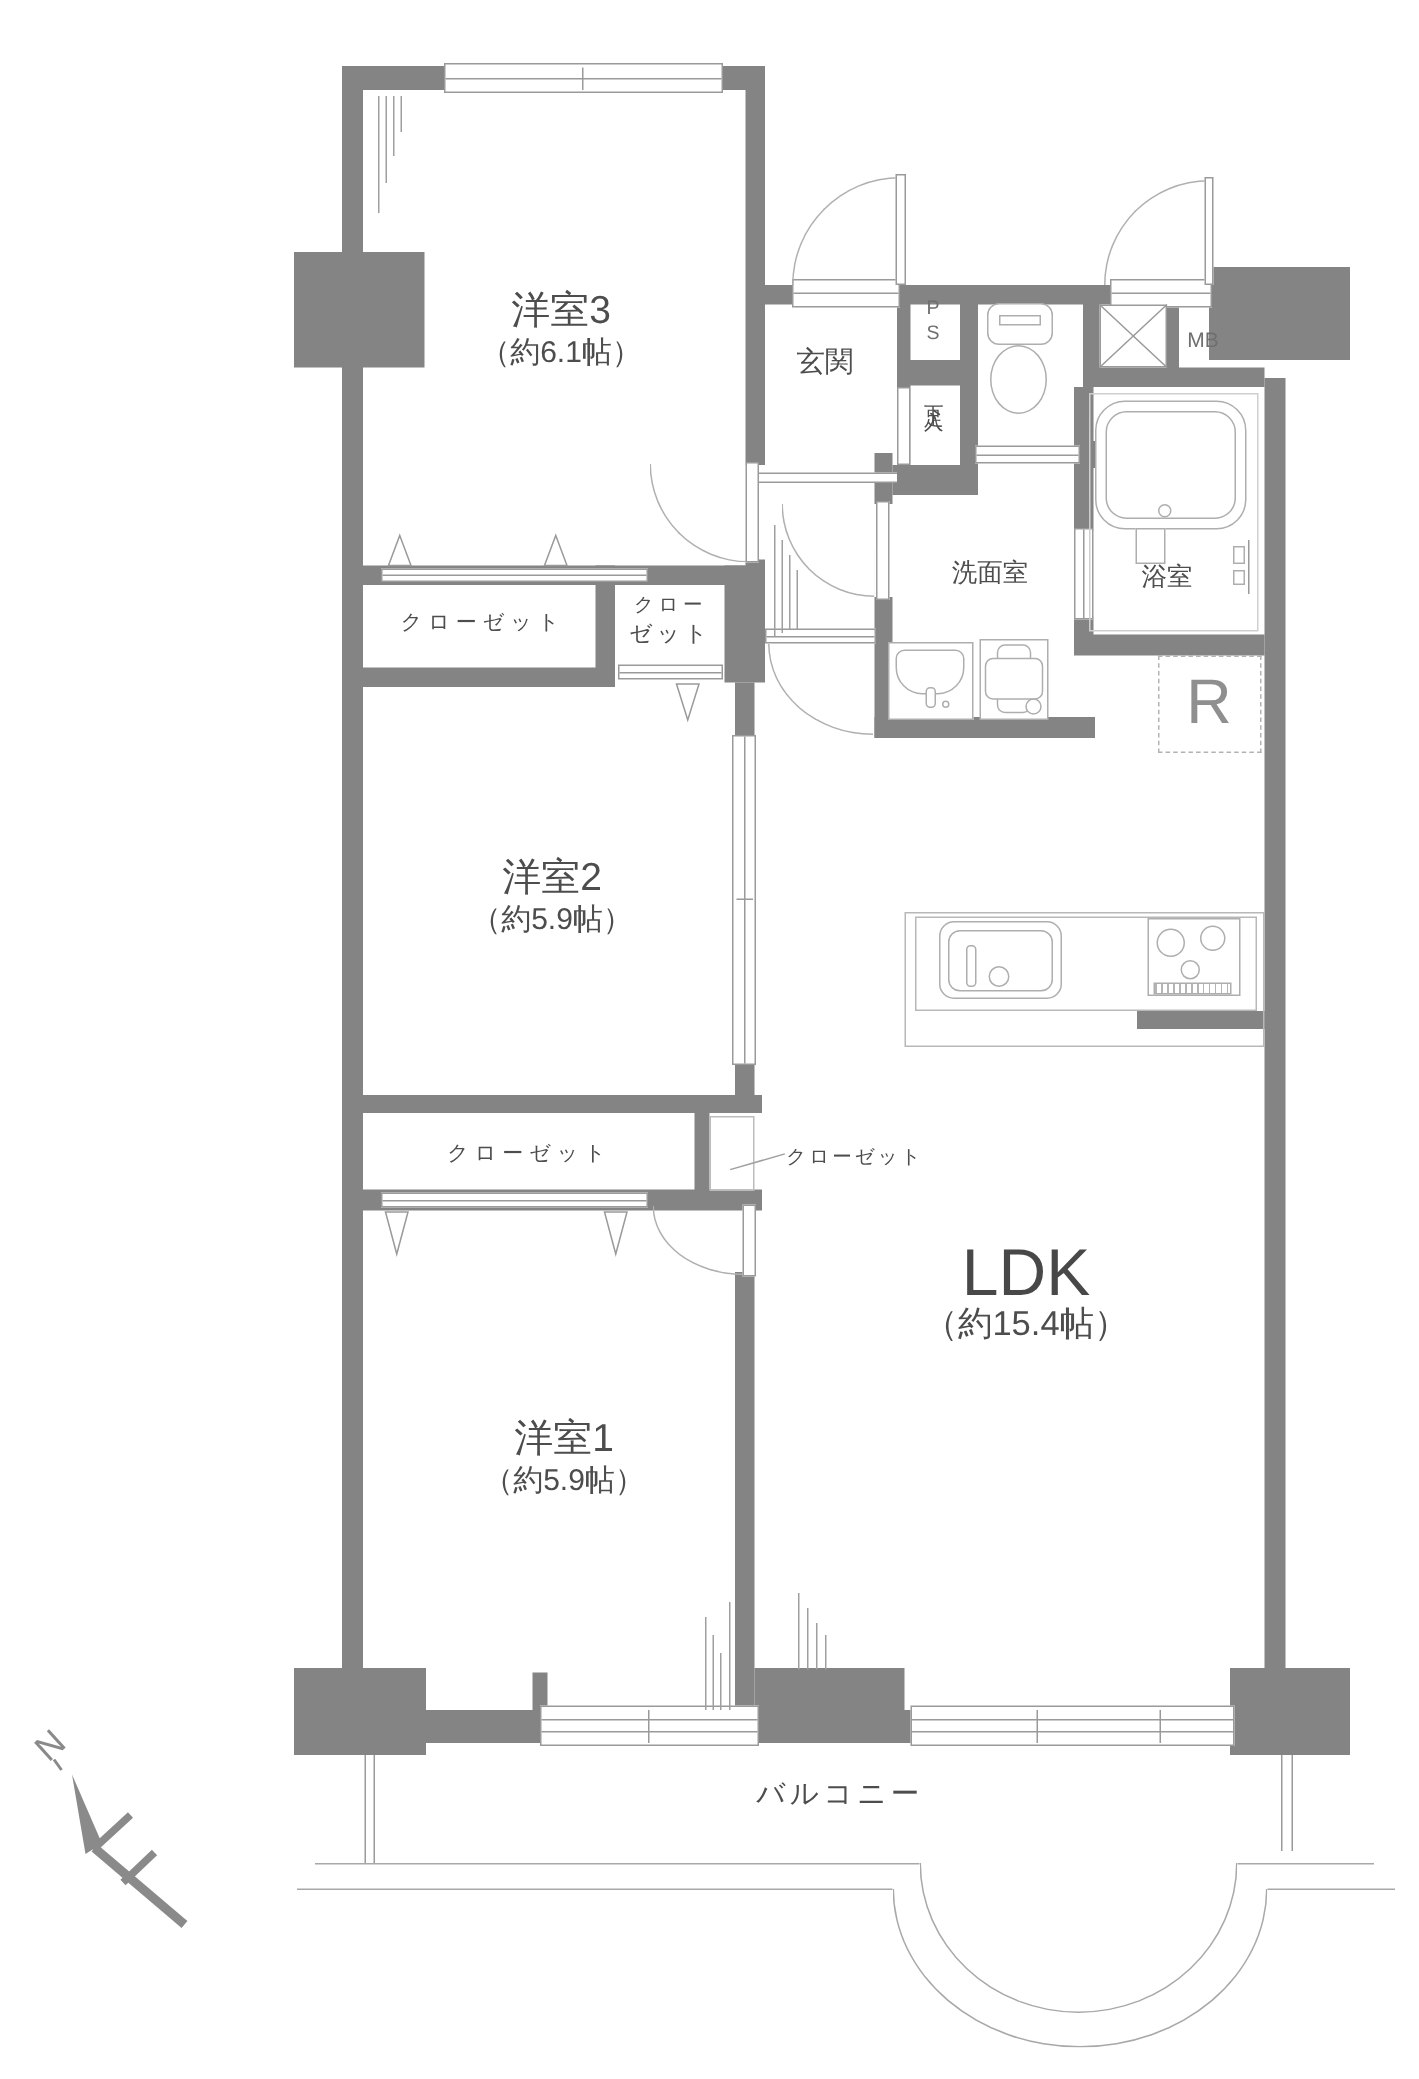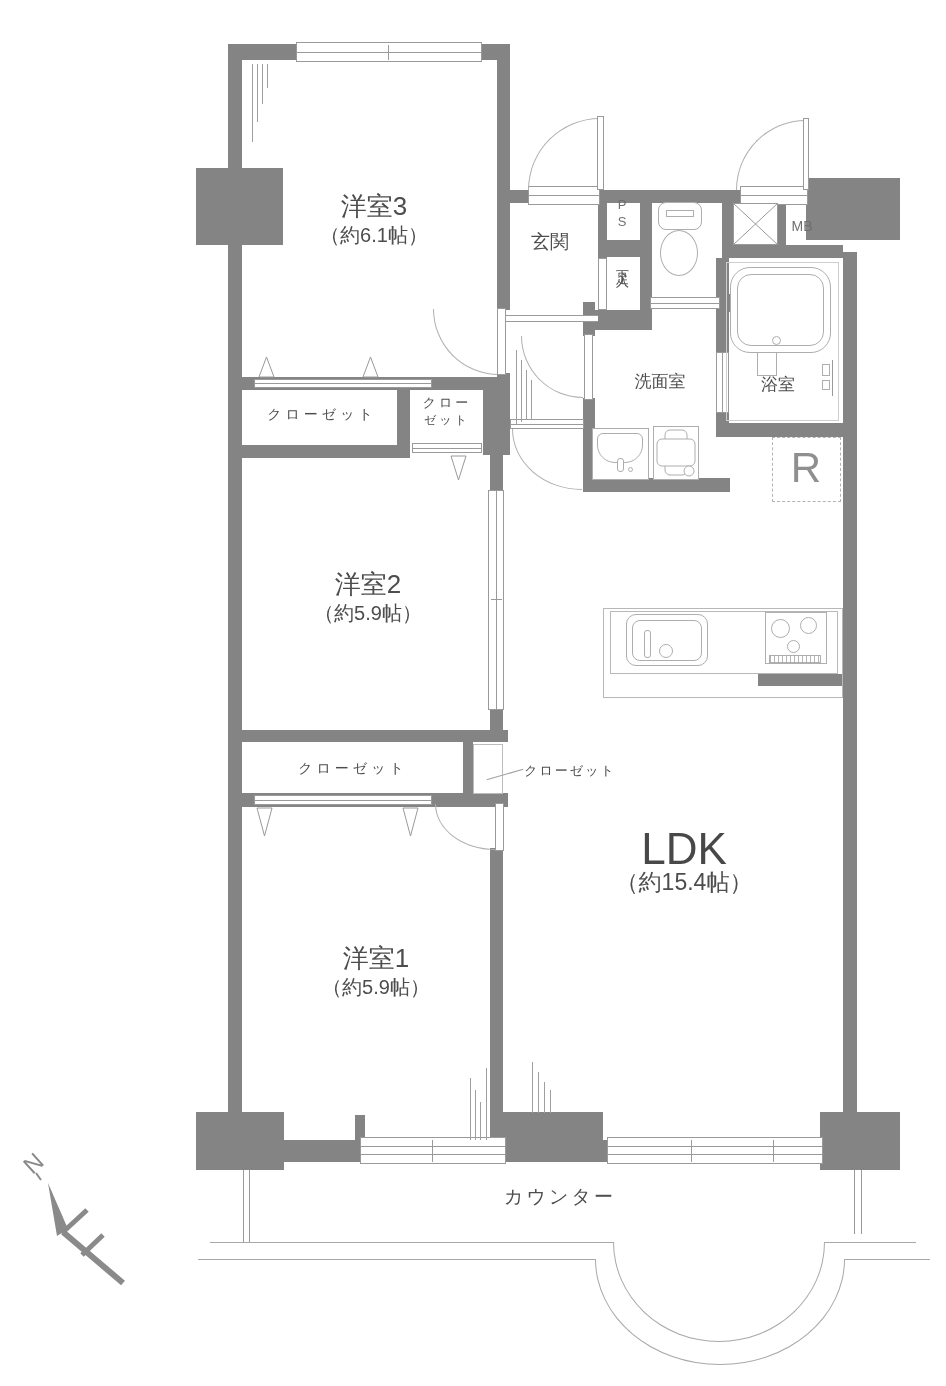--- a/index.html
+++ b/index.html
@@ -238,25 +238,25 @@
 
   <div class="lbl" style="left:684px;top:824px;font-size:44px;color:#484848;">LDK</div>
   <div class="lbl" style="left:684px;top:869px;font-size:23px;">（約15.4帖）</div>
 
   <div class="lbl" style="left:550px;top:231px;font-size:19px;">玄関</div>
   <div class="lbl" style="left:660px;top:372px;font-size:17px;">洗面室</div>
   <div class="lbl" style="left:778px;top:375px;font-size:17px;">浴室</div>
 
   <div class="lbl" style="left:322px;top:406px;font-size:14px;letter-spacing:4px;">クローゼット</div>
   <div class="lbl" style="left:447px;top:396px;font-size:13px;letter-spacing:3px;">クロー</div>
-  <div class="lbl" style="left:447px;top:414px;font-size:12px;letter-spacing:3px;">ゼット</div>
+  <div class="lbl" style="left:447px;top:414px;font-size:15px;letter-spacing:3px;">ゼット</div>
   <div class="lbl" style="left:353px;top:760px;font-size:14px;letter-spacing:4px;">クローゼット</div>
   <div class="lbl" style="left:570px;top:764px;font-size:13px;letter-spacing:2px;">クローゼット</div>
 
   <div class="lbl" style="left:622px;top:198px;font-size:13px;color:#6f6f6f;">P</div>
   <div class="lbl" style="left:622px;top:215px;font-size:13px;color:#6f6f6f;">S</div>
   <div class="vtxt" style="left:613px;top:260px;font-size:13px;letter-spacing:2px;">下足入</div>
   <div class="lbl" style="left:802px;top:218px;font-size:14px;color:#6f6f6f;">MB</div>
   <div class="lbl" style="left:806px;top:444px;font-size:42px;color:#8f8f8f;">R</div>
 
-  <div class="lbl" style="left:560px;top:1186px;font-size:19px;letter-spacing:3px;">カウンター</div>
+  <div class="lbl" style="left:560px;top:1186px;font-size:19px;letter-spacing:3px;">バルコニー</div>
 
 </div>
 
 </body></html>

